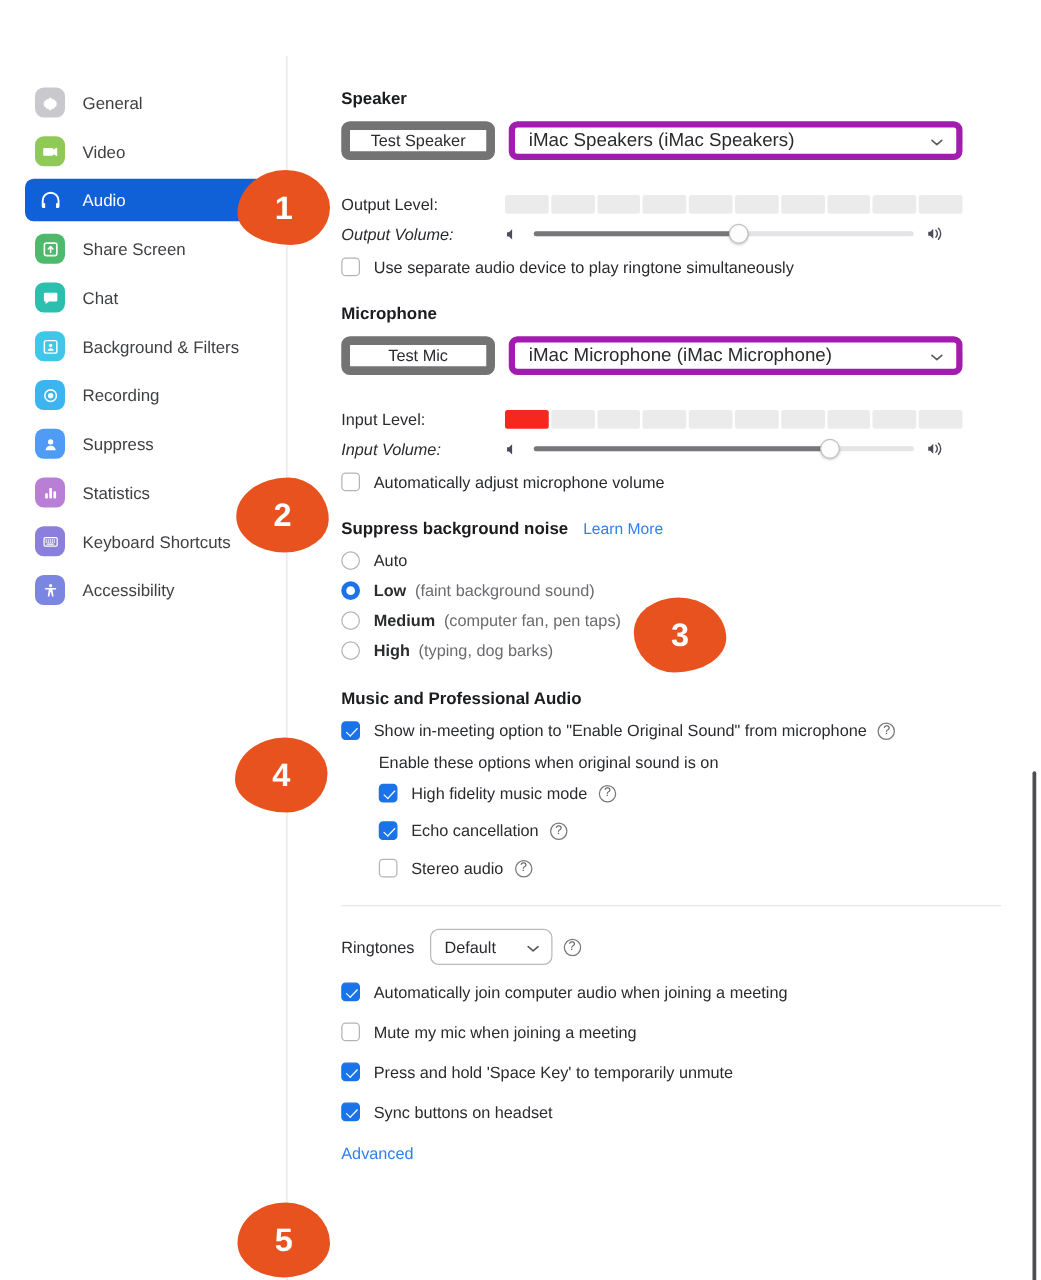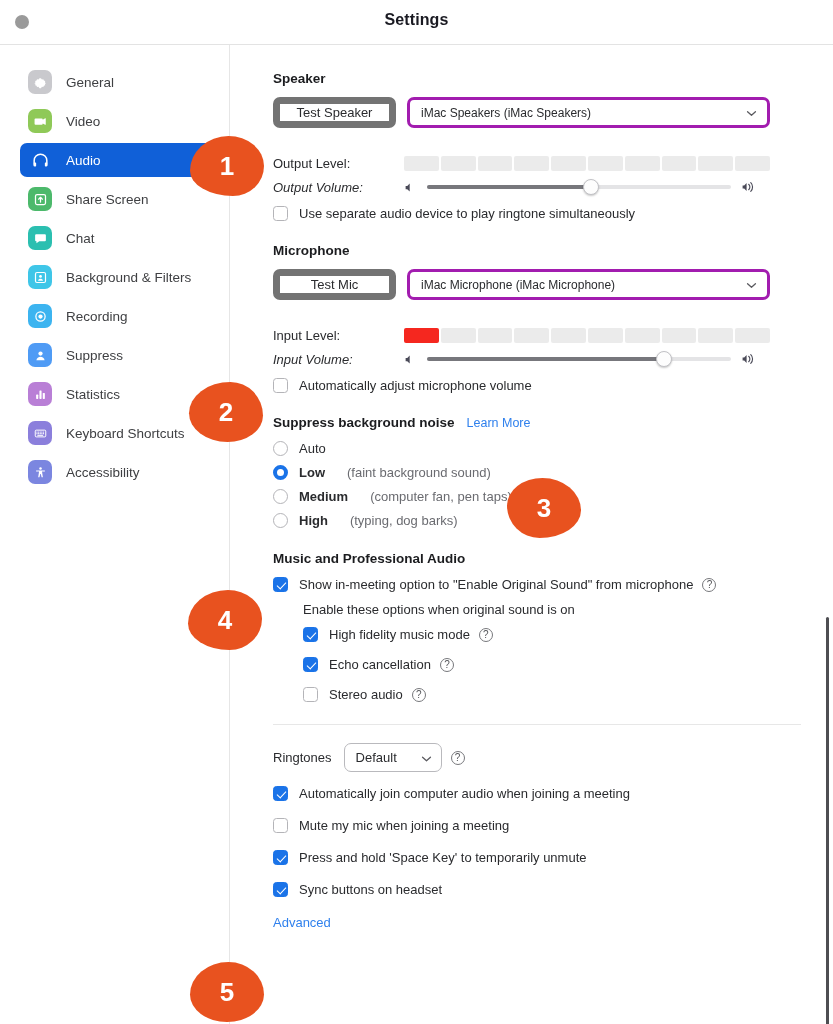--- a/index.html
+++ b/index.html
@@ -80,23 +80,23 @@
   }
 
   .dev-row { display: flex; align-items: center; gap: 11px; margin-bottom: 13px; }
   .btn-test {
     width: 123px; height: 31px; border: 7px solid #737373; border-radius: 7px;
     background: #fff; font-size: 13px; color: #2a2b2e;
     font-family: "Liberation Sans", sans-serif; cursor: pointer;
   }
   .select {
     position: relative;
-    width: 363px; height: 31px; border: 3px solid #a21caf; border-radius: 7px;
+    width: 363px; height: 31px; border: 5px solid #a21caf; border-radius: 7px;
     background: #fff; display: flex; align-items: center;
-    padding: 0 11px; font-size: 12px; color: #2a2b2e; cursor: pointer;
+    padding: 0 11px; font-size: 15px; color: #2a2b2e; cursor: pointer;
   }
   .select .chev {
     position: absolute; right: 10px; top: 50%; transform: translateY(-50%);
     color: #5b5b60;
   }
 
   .meter-row { display: flex; align-items: center; margin-bottom: 8px; margin-top: 28px; }
   .meter-label { width: 131px; font-size: 13px; color: #2a2b2e; }
   .meter {
     width: 366px; height: 15px;
@@ -140,21 +140,21 @@
     border-width: 0 1.9px 1.9px 0; transform: rotate(43deg);
   }
   .rb {
     width: 15px; height: 15px; border-radius: 50%;
     border: 1px solid #b4b4b8; background: #fff;
     flex: 0 0 15px; position: relative;
   }
   .rb.sel { border: 4.2px solid #1a73e8; background: #fff; }
   .opt-label { margin-left: 11px; font-size: 13px; color: #2a2b2e; }
   .opt-label.bold { font-weight: bold; }
-  .opt-sub { margin-left: 22px; font-size: 13px; color: #6a6b70; text-align: right; }
+  .opt-sub { margin-left: 7px; font-size: 13px; color: #6a6b70; text-align: right; }
 
   .qmark {
     display: inline-flex; align-items: center; justify-content: center;
     width: 14px; height: 14px; border-radius: 50%;
     border: 1px solid #77787c; color: #55565a;
     font-size: 10px; line-height: 1; margin-left: 9px;
     font-family: "Liberation Sans", sans-serif; cursor: pointer;
     flex: 0 0 14px;
   }
 
@@ -200,24 +200,20 @@
   .badge.b2 { left: 189px; top: 382px; border-radius: 56% 44% 48% 52% / 52% 56% 44% 48%; }
   .badge.b3 { left: 507px; top: 478px; border-radius: 48% 52% 56% 44% / 46% 54% 46% 54%; }
   .badge.b4 { left: 188px; top: 590px; border-radius: 54% 46% 44% 56% / 56% 48% 52% 44%; }
   .badge.b5 { left: 190px; top: 962px; border-radius: 52% 48% 50% 50% / 54% 54% 46% 46%; }
 </style>
 </head>
 <body>
 
 <div id="app">
 
-  <div class="titlebar">
-    <div class="close-dot"></div>
-    <div class="title">Settings</div>
-  </div>
 
   <div class="sidebar">
 
     <div class="nav-item">
       <span class="nav-icon" style="background:#c9c9cd">
         <svg width="15" height="15" viewBox="0 0 24 24" fill="#fff">
             <path d="M12 8.5a3.5 3.5 0 100 7 3.5 3.5 0 000-7zm9 4.5l-1.9-1.1.4-2.2-2.1-.8-.9-2-2.2.3L12.6 5h-2.2L8.7 7.2l-2.2-.3-.9 2-2.1.8.4 2.2L2 13l1.9 1.1-.4 2.2 2.1.8.9 2 2.2-.3 1.7 2.2h2.2l1.7-2.2 2.2.3.9-2 2.1-.8-.4-2.2L21 13z"></path>
           </svg>
       </span>
       <span class="nav-label">General</span>

